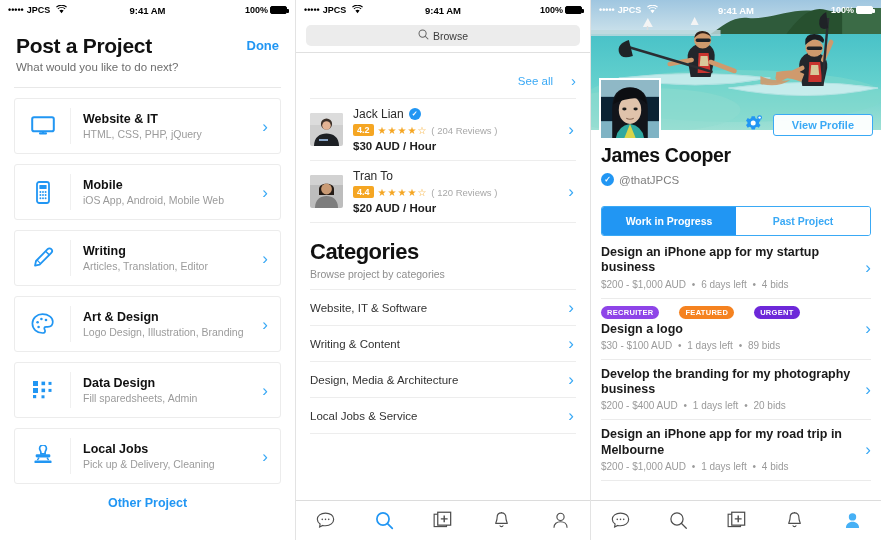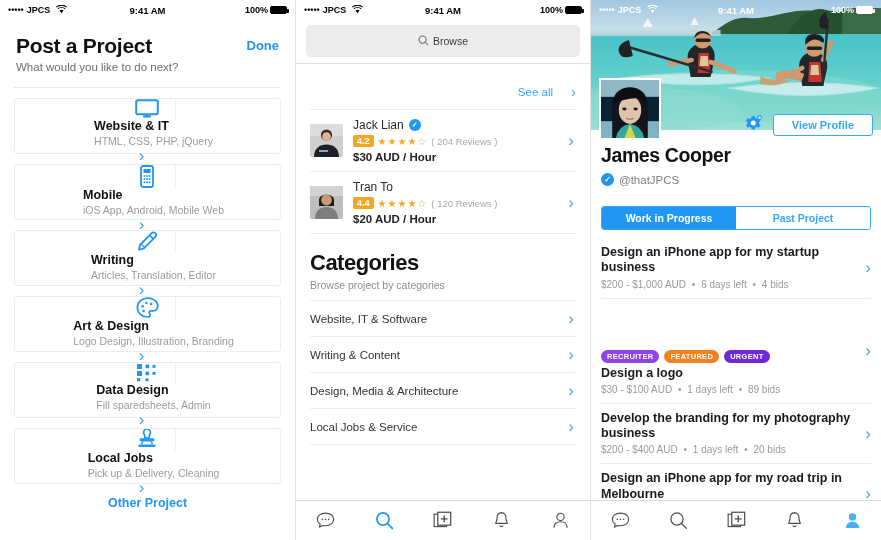--- a/index.html
+++ b/index.html
@@ -27,31 +27,31 @@
   .statusbar.light .sb-batt { border-color: #fff; background: #fff; }
   .statusbar.light .sb-batt:after { background: #fff; }
 
   
   .p1-header { padding: 14px 16px 4px 16px; display: flex; align-items: flex-start; }
   .p1-title { font-size: 21px; font-weight: bold; color: #111; letter-spacing: -0.3px; }
   .p1-sub { font-size: 11.5px; color: #6d6d6d; margin-top: 3px; }
   .p1-done { margin-left: auto; color: #2196f3; font-size: 13px; font-weight: bold; padding-top: 4px; }
   .p1-rule { height: 1px; background: #e8e8e8; margin: 10px 14px 0 14px; }
   .cards { padding: 10px 14px 0 14px; }
-  .card { border: 1px solid #ececec; border-radius: 3px; height: 56px; display: flex; align-items: center; margin-bottom: 10px; background: #fff; flex-direction: column; }
+  .card { border: 1px solid #ececec; border-radius: 3px; height: 56px; display: flex; align-items: center; margin-bottom: 10px; background: #fff; }
   .card-icon { width: 56px; display: flex; align-items: center; justify-content: center; border-right: 1px solid #f0f0f0; height: 36px; }
   .card-body { padding-left: 12px; flex: 1; }
   .card-title { font-size: 12.5px; font-weight: bold; color: #111; }
   .card-sub { font-size: 10.5px; color: #9b9b9b; margin-top: 2px; }
   .chev { color: #3aa9f5; font-size: 17px; padding-right: 12px; font-weight: 300; line-height: 1; }
   .other-project { text-align: center; color: #2196f3; font-size: 12.5px; font-weight: bold; margin-top: 12px; }
 
   
   .searchwrap { padding: 5px 10px 6px 10px; }
-  .searchbar { background: #ececec; border-radius: 5px; height: 32px; display: flex; align-items: center; justify-content: center; gap: 4px; font-size: 10.5px; color: #3c3c3c; }
+  .searchbar { background: #ececec; border-radius: 5px; height: 21px; display: flex; align-items: center; justify-content: center; gap: 4px; font-size: 10.5px; color: #3c3c3c; }
   .p2-divider { height: 1px; background: #e0e0e0; }
   .sec-head { padding: 12px 14px 0 14px; display: flex; align-items: flex-start; }
   .sec-title { font-size: 22px; font-weight: bold; color: #111; letter-spacing: -0.5px; }
   .sec-sub { font-size: 10.5px; color: #8e8e8e; margin-top: 3px; }
   .see-all { margin-left: auto; color: #3aa9f5; font-size: 11.5px; display: flex; align-items: center; gap: 18px; padding-top: 7px; }
   .sec-rule { height: 1px; background: #ededed; margin: 9px 14px 0 14px; }
   .flist { padding: 0 14px; }
   .frow { display: flex; align-items: center; padding: 8px 0; border-bottom: 1px solid #ededed; }
   .favatar { width: 33px; height: 33px; flex: 0 0 33px; border-radius: 2px; overflow: hidden; }
   .fbody { padding-left: 10px; flex: 1; }
@@ -72,28 +72,28 @@
 
   
   .cover { position: absolute; top: 0; left: 0; right: 0; height: 130px; overflow: hidden; }
   .cover svg { display: block; width: 100%; height: 100%; }
   .p3-avatar { position: absolute; left: 8px; top: 78px; width: 62px; height: 62px; border: 2px solid #fff; overflow: hidden; z-index: 4; }
   .p3-avatar svg { width: 100%; height: 100%; display: block; }
   .p3-actions { position: absolute; right: 8px; top: 114px; display: flex; align-items: center; gap: 10px; z-index: 4; }
   .viewprofile { border: 1px solid #3aa9f5; color: #3aa9f5; font-size: 11px; font-weight: bold; padding: 4px 18px; border-radius: 3px; background: rgba(255,255,255,0.95); }
   .p3-name { position: absolute; left: 10px; top: 144px; font-size: 19.5px; font-weight: bold; color: #111; letter-spacing: -0.4px; }
   .p3-handle { position: absolute; left: 10px; top: 173px; display: flex; align-items: center; gap: 5px; font-size: 11.5px; color: #7e7e7e; }
-  .segwrap { position: absolute; left: 10px; right: 10px; top: 206px; height: 24px; display: flex; border: 1px solid #3aa9f5; border-radius: 3px; overflow: hidden; }
+  .segwrap { position: absolute; left: 10px; right: 10px; top: 206px; height: 30px; display: flex; border: 1px solid #3aa9f5; border-radius: 3px; overflow: hidden; }
   .seg { flex: 1; display: flex; align-items: center; justify-content: center; font-size: 10.5px; font-weight: bold; }
   .seg.active { background: #2196f3; color: #fff; }
   .seg.inactive { background: #fff; color: #3aa9f5; }
   .plist { position: absolute; left: 10px; right: 10px; top: 238px; }
   .prow { display: flex; align-items: center; padding: 7px 0 8px 0; border-bottom: 1px solid #ebebeb; }
   .pbody { flex: 1; padding-right: 6px; }
-  .ptags { display: flex; gap: 5px; margin-bottom: 3px; margin-top: 44px; }
+  .ptags { display: flex; gap: 20px; margin-bottom: 3px; }
   .tag { font-size: 7.5px; font-weight: bold; color: #fff; border-radius: 7px; padding: 2px 6px; letter-spacing: 0.3px; }
   .ptitle { font-size: 12.5px; font-weight: bold; color: #1a1a1a; line-height: 1.22; }
   .pmeta { font-size: 10px; color: #9a9a9a; margin-top: 3px; }
   .pmeta .dot { padding: 0 3px; }
   .prow .chev { padding-right: 0; }
 </style>
 </head>
 <body>
 
 <div class="stage">

